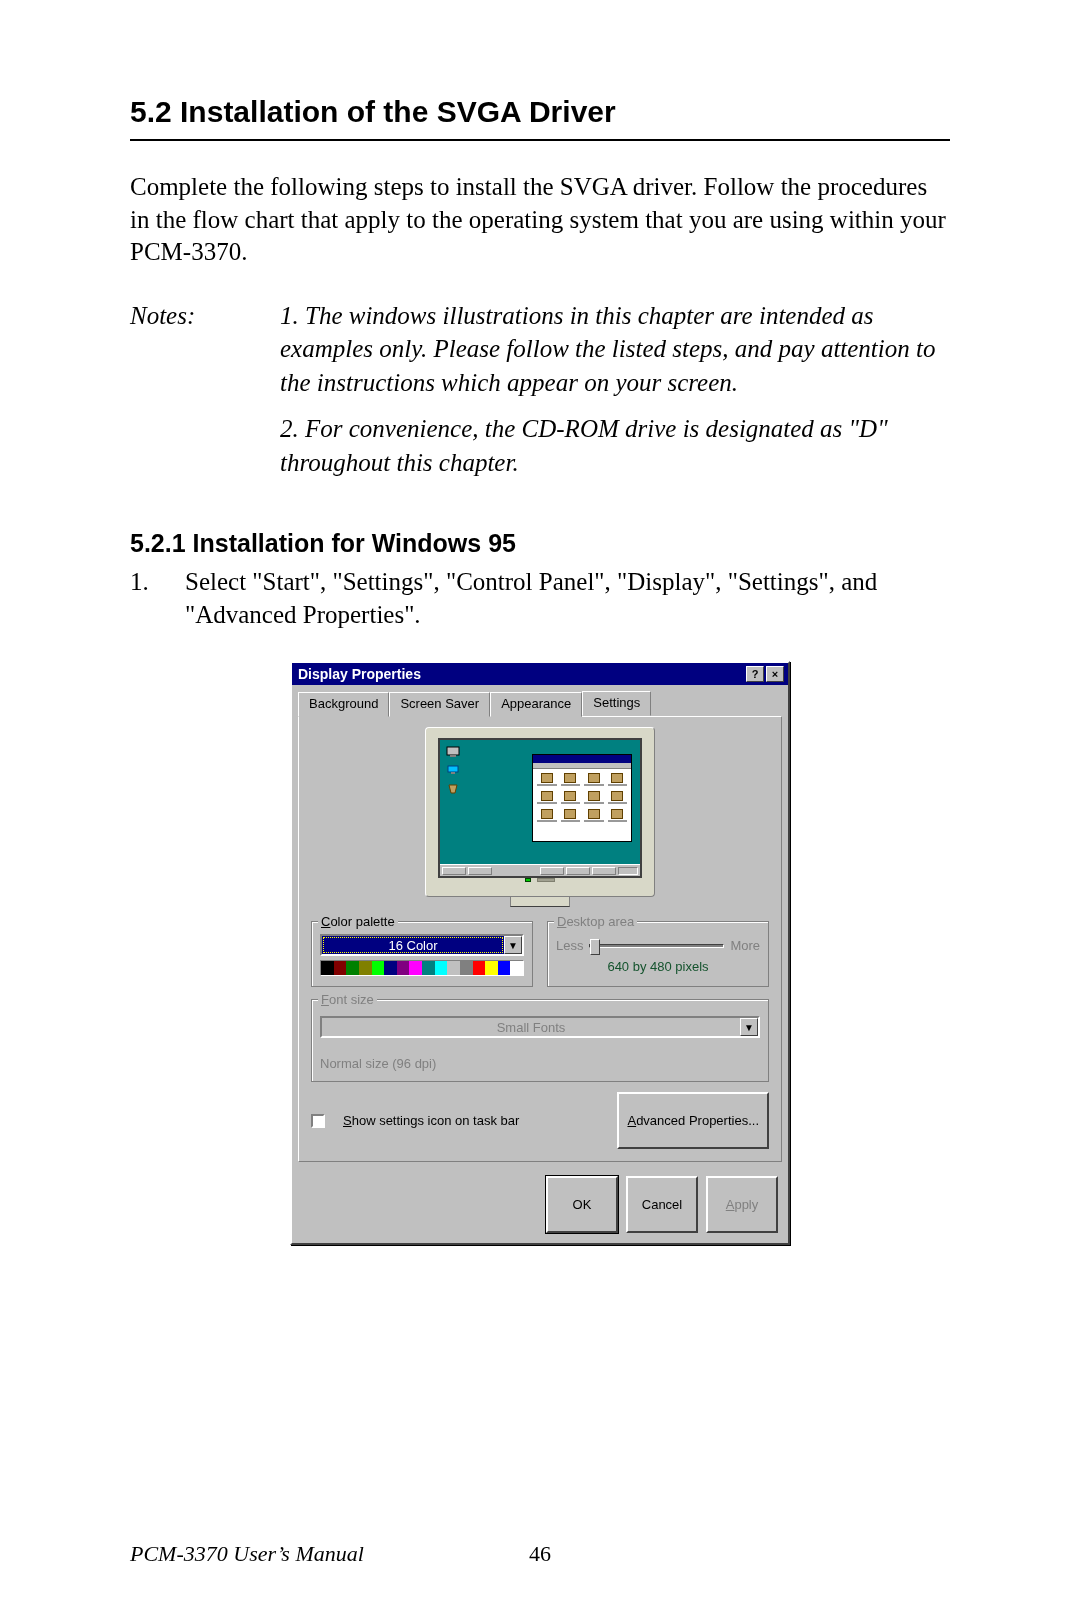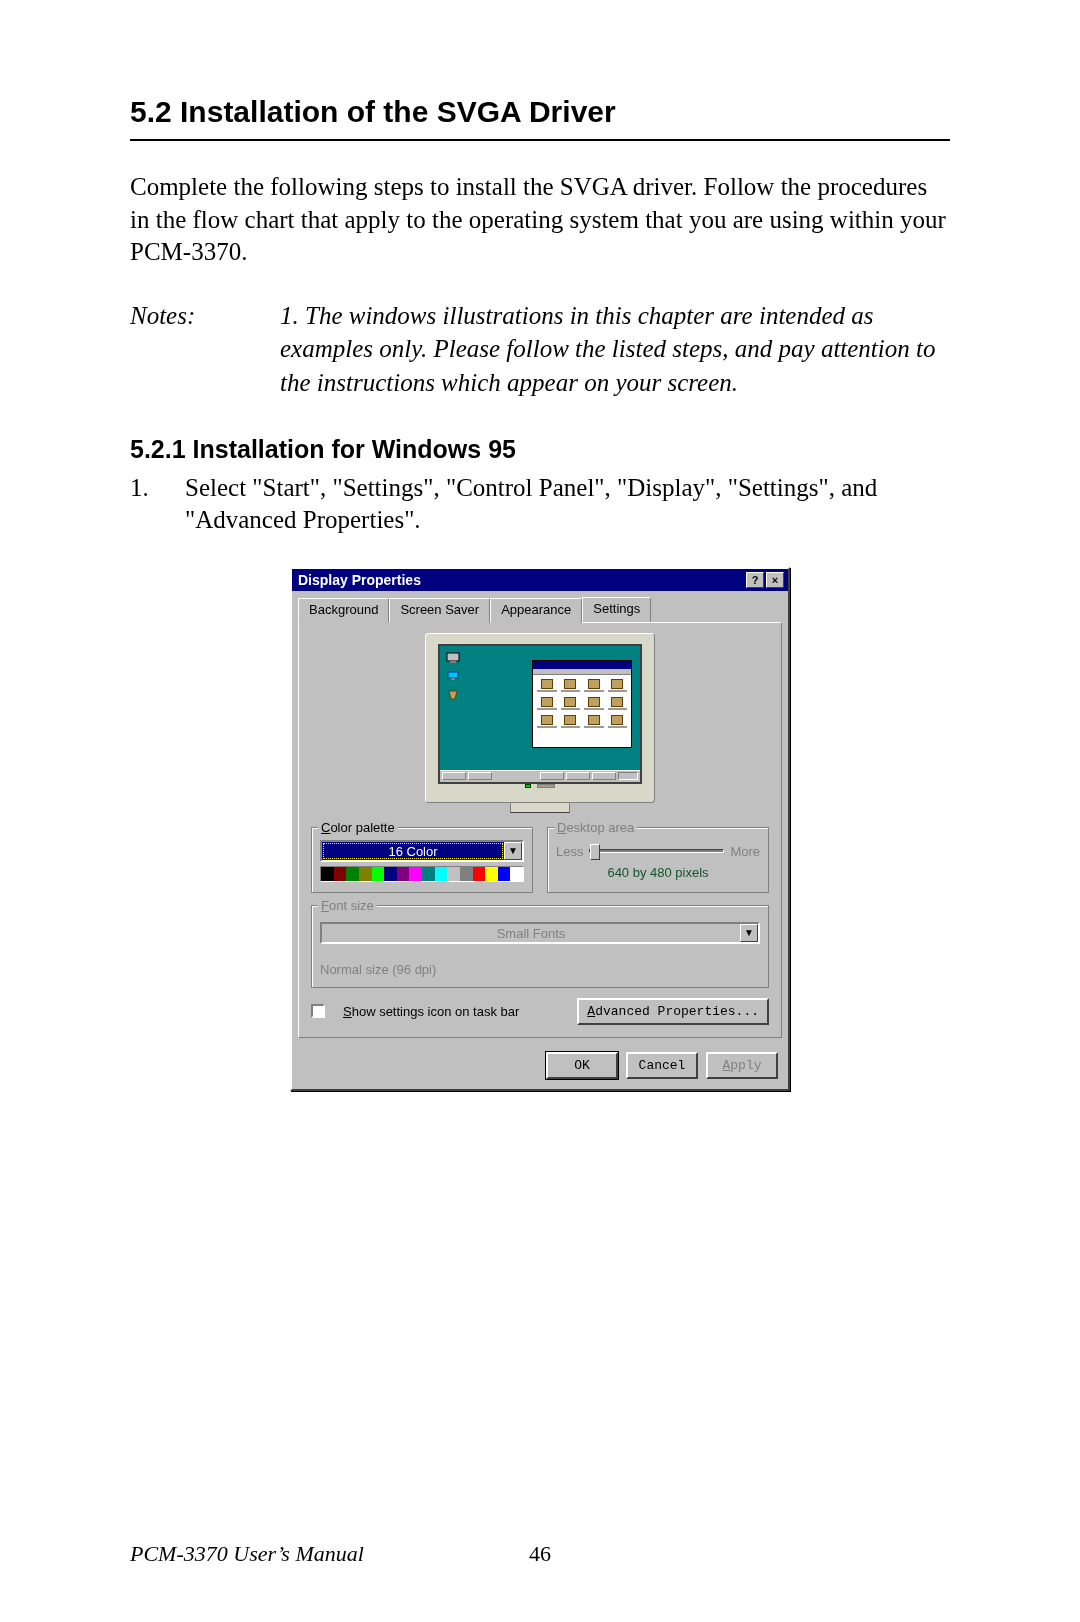--- a/index.html
+++ b/index.html
@@ -294,25 +294,24 @@
   .checkbox {
     display:flex; align-items:center; gap:18px; font-size:13px;
   }
   .checkbox .box {
     width:14px; height:14px; background:#fff;
     border:2px solid; border-color:#808080 #fff #fff #808080;
   }
   .win-btn {
     background:#c0c0c0;
     border:2px solid; border-color:#fff #404040 #404040 #fff;
-    padding: 4px 8px;
+    padding: 19px 8px;
     font-size:13px;
     min-width: 72px;
     text-align:center;
-    font-family:Liberation Mono, monospace;
   }
   .dlg-buttons {
     display:flex; justify-content:flex-end; gap:8px;
     padding: 8px 10px 10px 10px;
   }
   .dlg-buttons .win-btn.default {
     box-shadow: 0 0 0 1px #000;
   }
   .dlg-buttons .win-btn.dis { color:#808080; }
   .underline-first::first-letter { text-decoration: underline; }
@@ -323,20 +322,21 @@
 <div class="page">
   <h1 class="section-title">5.2  Installation of the SVGA Driver</h1>
   <hr class="hr">
 
   <p class="body-text">Complete the following steps to install the SVGA driver. Follow the procedures in the flow chart that apply to the operating system that you are using within your PCM-3370.</p>
 
   <div class="notes-row">
     <div class="notes-label">Notes:</div>
     <div class="notes-body">1.  The windows illustrations in this chapter are intended as examples only. Please follow the listed steps, and pay attention to the instructions which appear on your screen.</div>
   </div>
+  <div class="note2">2.  For convenience, the CD-ROM drive is designated as "D" throughout this chapter.</div>
 
   <h2 class="subsection-title">5.2.1 Installation for Windows 95</h2>
 
   <div class="step-row">
     <div class="step-num">1.</div>
     <div class="step-text">Select "Start", "Settings", "Control Panel", "Display", "Settings", and "Advanced Properties".</div>
   </div>
 
   <div class="dialog">
     <div class="titlebar">

